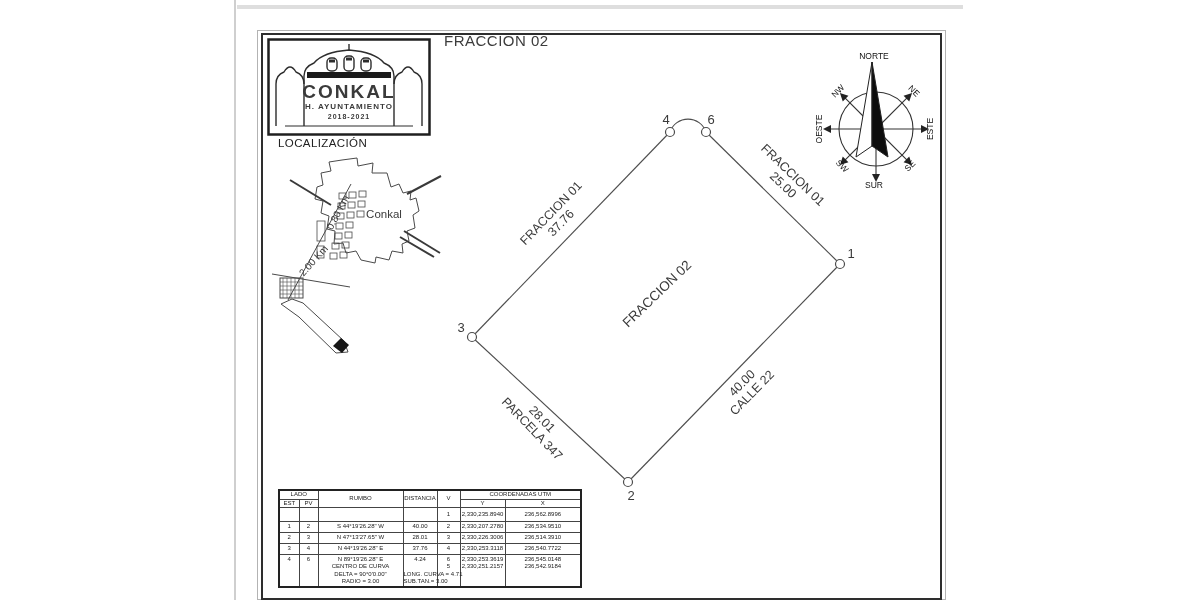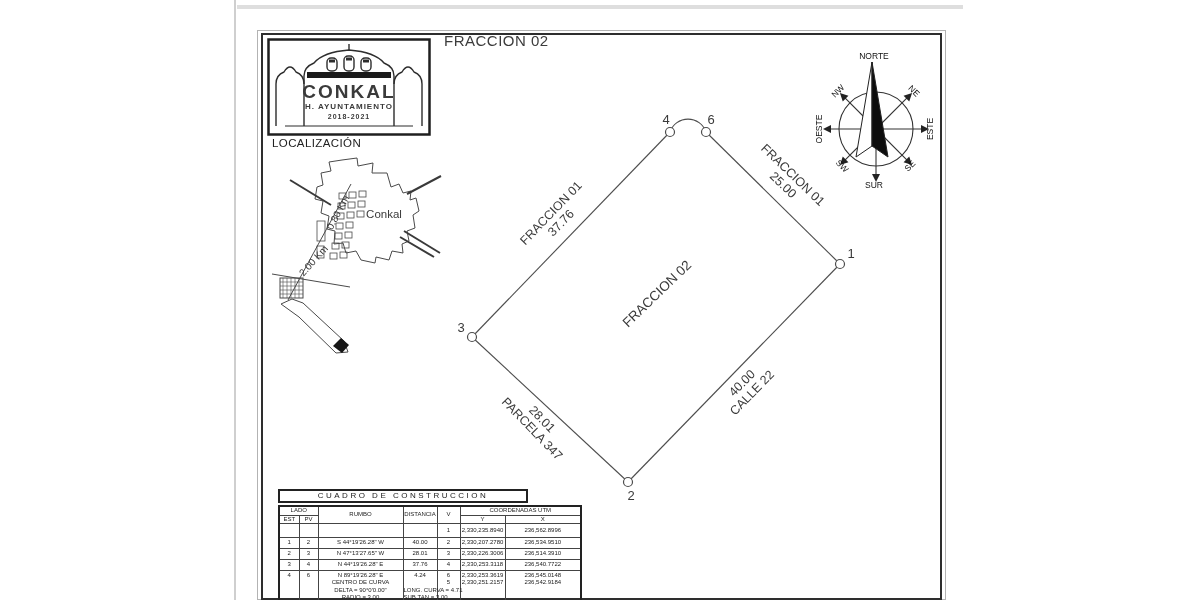--- a/index.html
+++ b/index.html
@@ -7,21 +7,21 @@
   body {
     position:relative; overflow:hidden; background:#ffffff;
     font-family:"Liberation Sans", sans-serif; color:#3a3a3a;
   }
   .abs { position:absolute; }
   .v-edge   { left:234px; top:0; width:2px; height:600px; background:#cfcfcf; }
   .h-band   { left:237px; top:5px; width:726px; height:4px; background:#dedede; }
   .frame-outer { left:257px; top:30px; width:689px; height:570px; border:1px solid #b3b3b3; }
   .frame-inner { left:261px; top:33px; width:681px; height:567px; border:2px solid #2e2e2e; }
   .sheet-title { left:444px; top:32px; font-size:15px; letter-spacing:0.5px; color:#3c3c3c; }
-  .loc-heading { left:272px; top:137px; font-size:11.5px; color:#222; letter-spacing:0.4px; }
+  .loc-heading { left:278px; top:137px; font-size:11.5px; color:#222; letter-spacing:0.4px; }
   svg text { fill:#3a3a3a; }
   .plan-line   { stroke:#4d4d4d; stroke-width:1.1; fill:none; }
   .vtx         { fill:#fff; stroke:#4d4d4d; stroke-width:1.2; }
   .vtx-lbl     { font-size:13px; }
   .edge-lbl    { font-size:12.5px; }
   .center-lbl  { font-size:13.5px; }
   .map-line    { stroke:#4a4a4a; stroke-width:1; fill:none; }
   .map-thick   { stroke:#3a3a3a; stroke-width:2; fill:none; }
   .blk         { fill:none; stroke:#4a4a4a; stroke-width:0.8; }
   .cmp-line    { stroke:#333; stroke-width:1.1; fill:none; }
@@ -220,21 +220,20 @@
     </g>
   <g transform="translate(912,168) rotate(-45)">
       <text class="cmp-lbl" text-anchor="middle">SE</text>
     </g>
   <g transform="translate(840,168) rotate(45)">
       <text class="cmp-lbl" text-anchor="middle">SW</text>
     </g>
 </svg>
 
 <div class="abs ct-wrap">
-  <div class="ct-title">CUADRO  DE  CONSTRUCCION</div>
   <table class="ct">
     <colgroup>
       <col style="width:20px">
         <col style="width:19px">
         <col style="width:85px">
       <col style="width:34px">
         <col style="width:23px">
         <col style="width:45px">
         <col style="width:76px">
     </colgroup>

